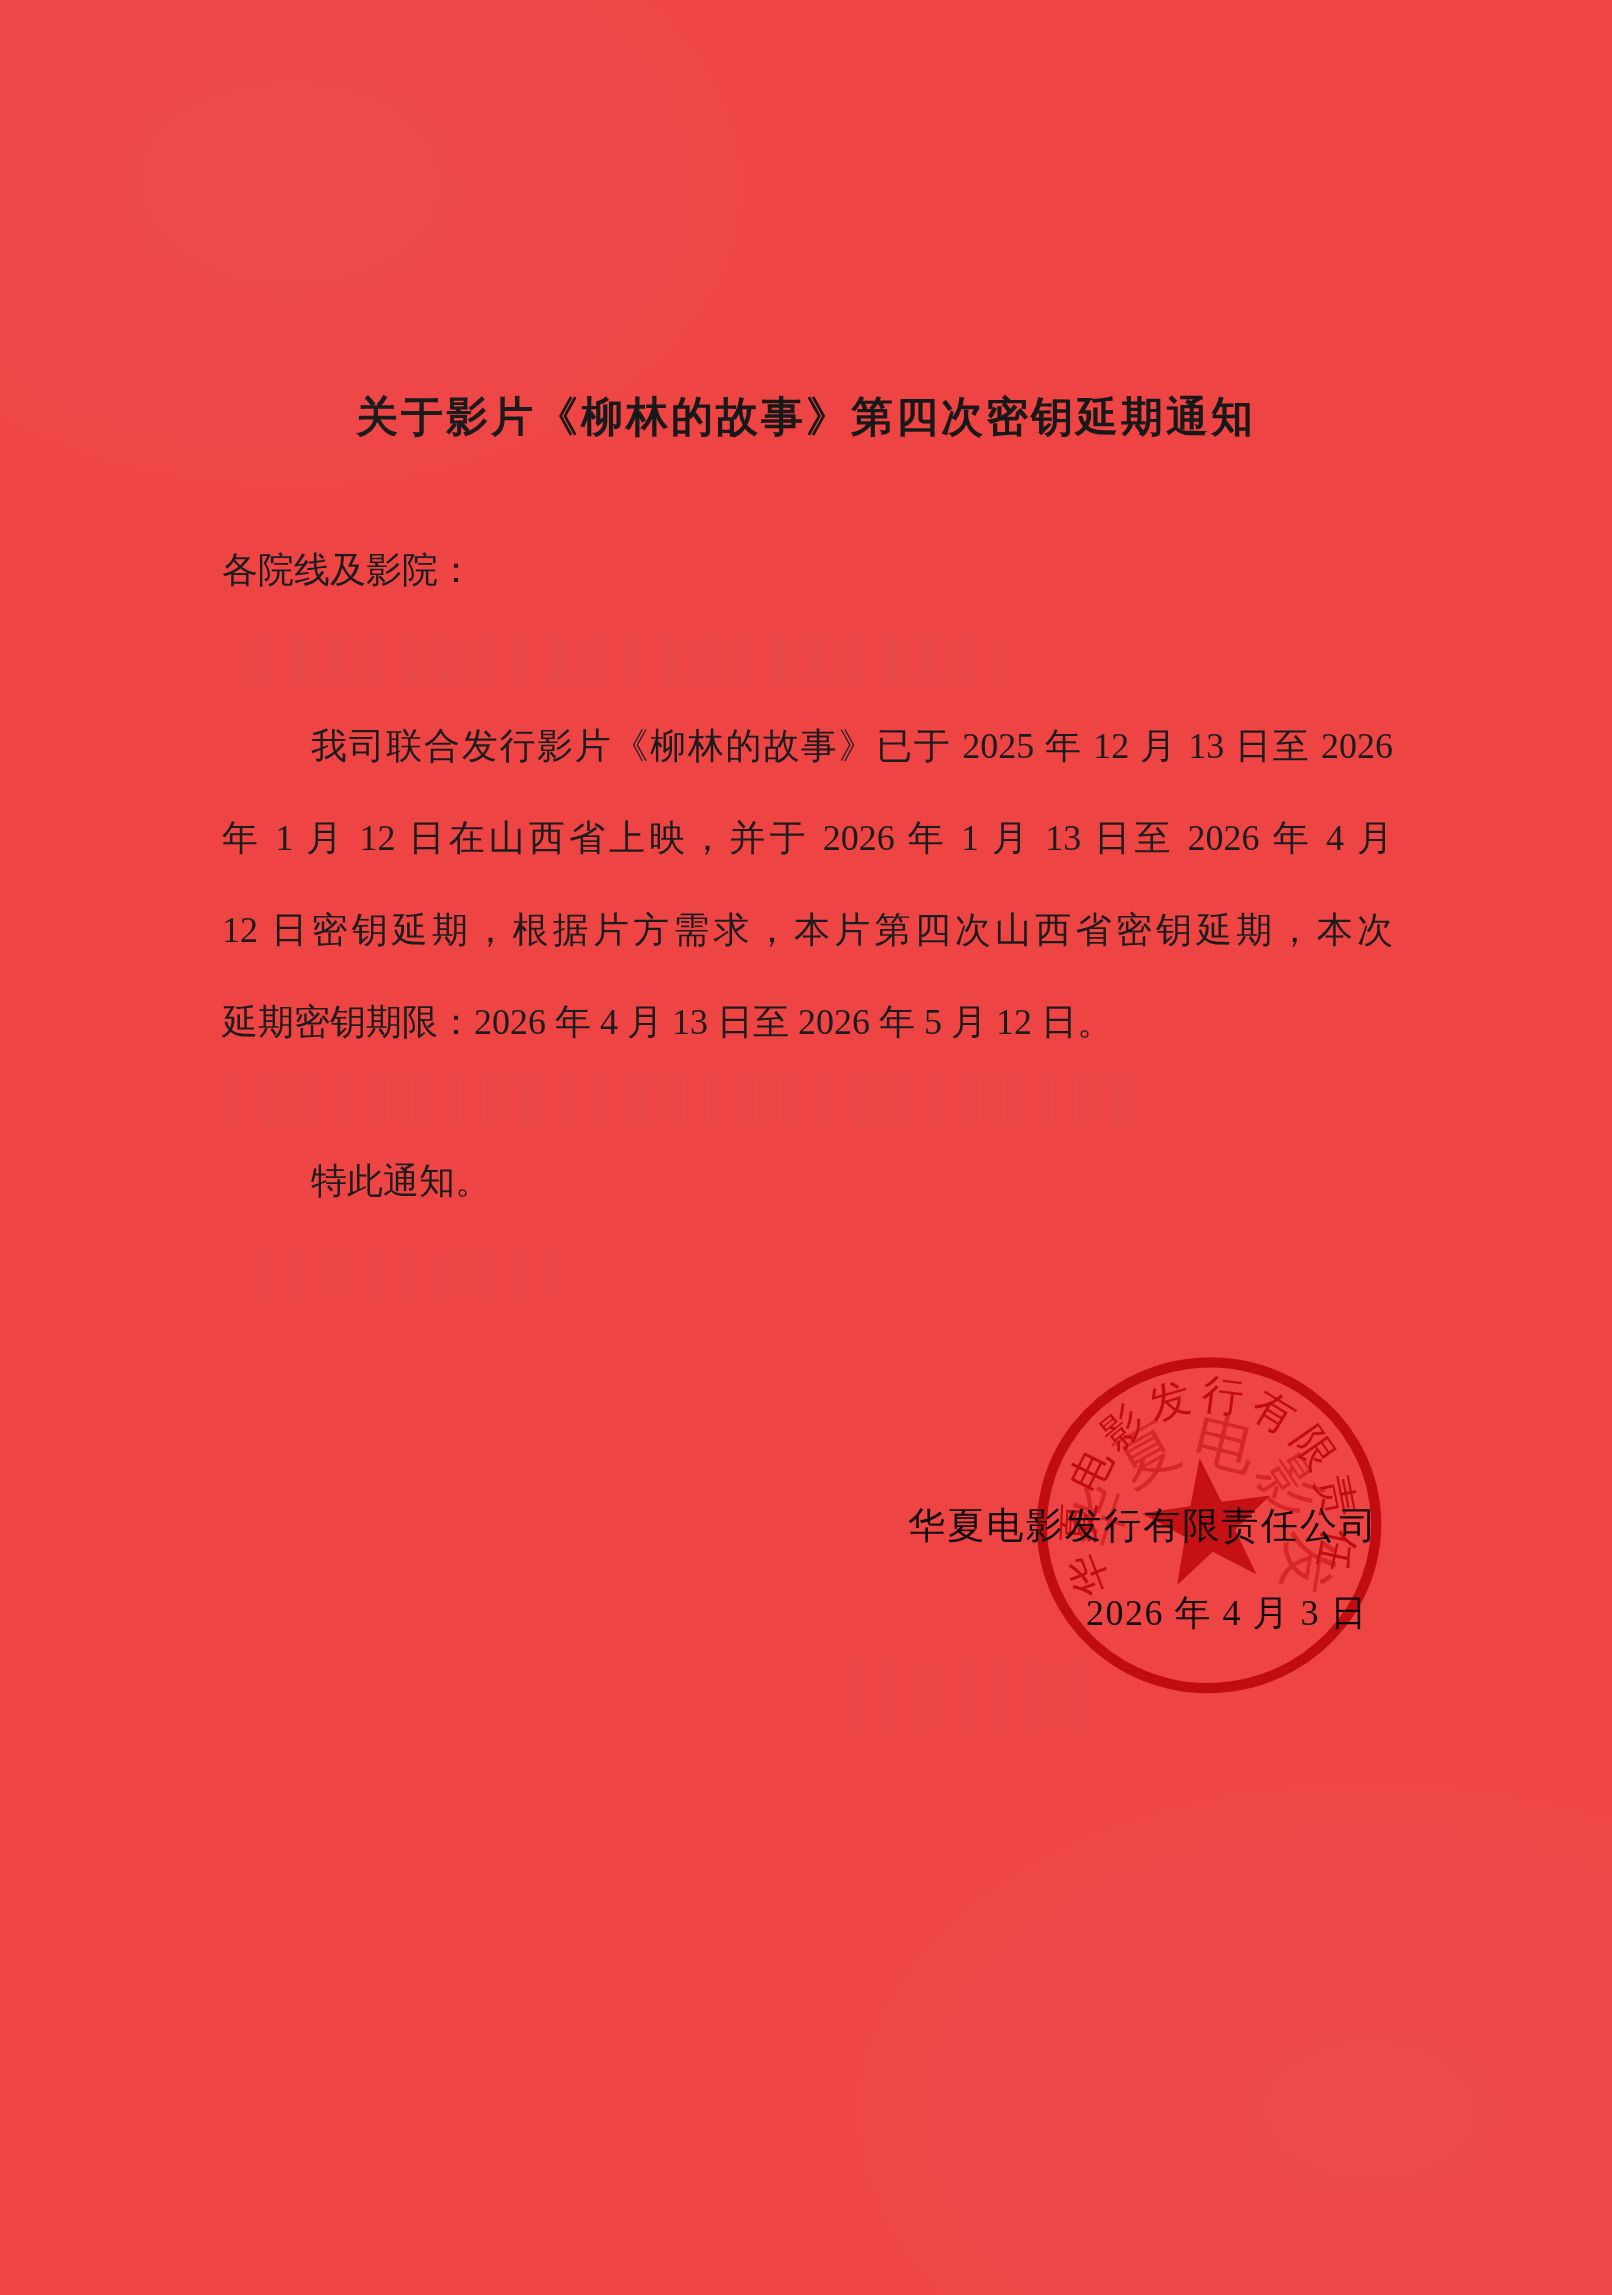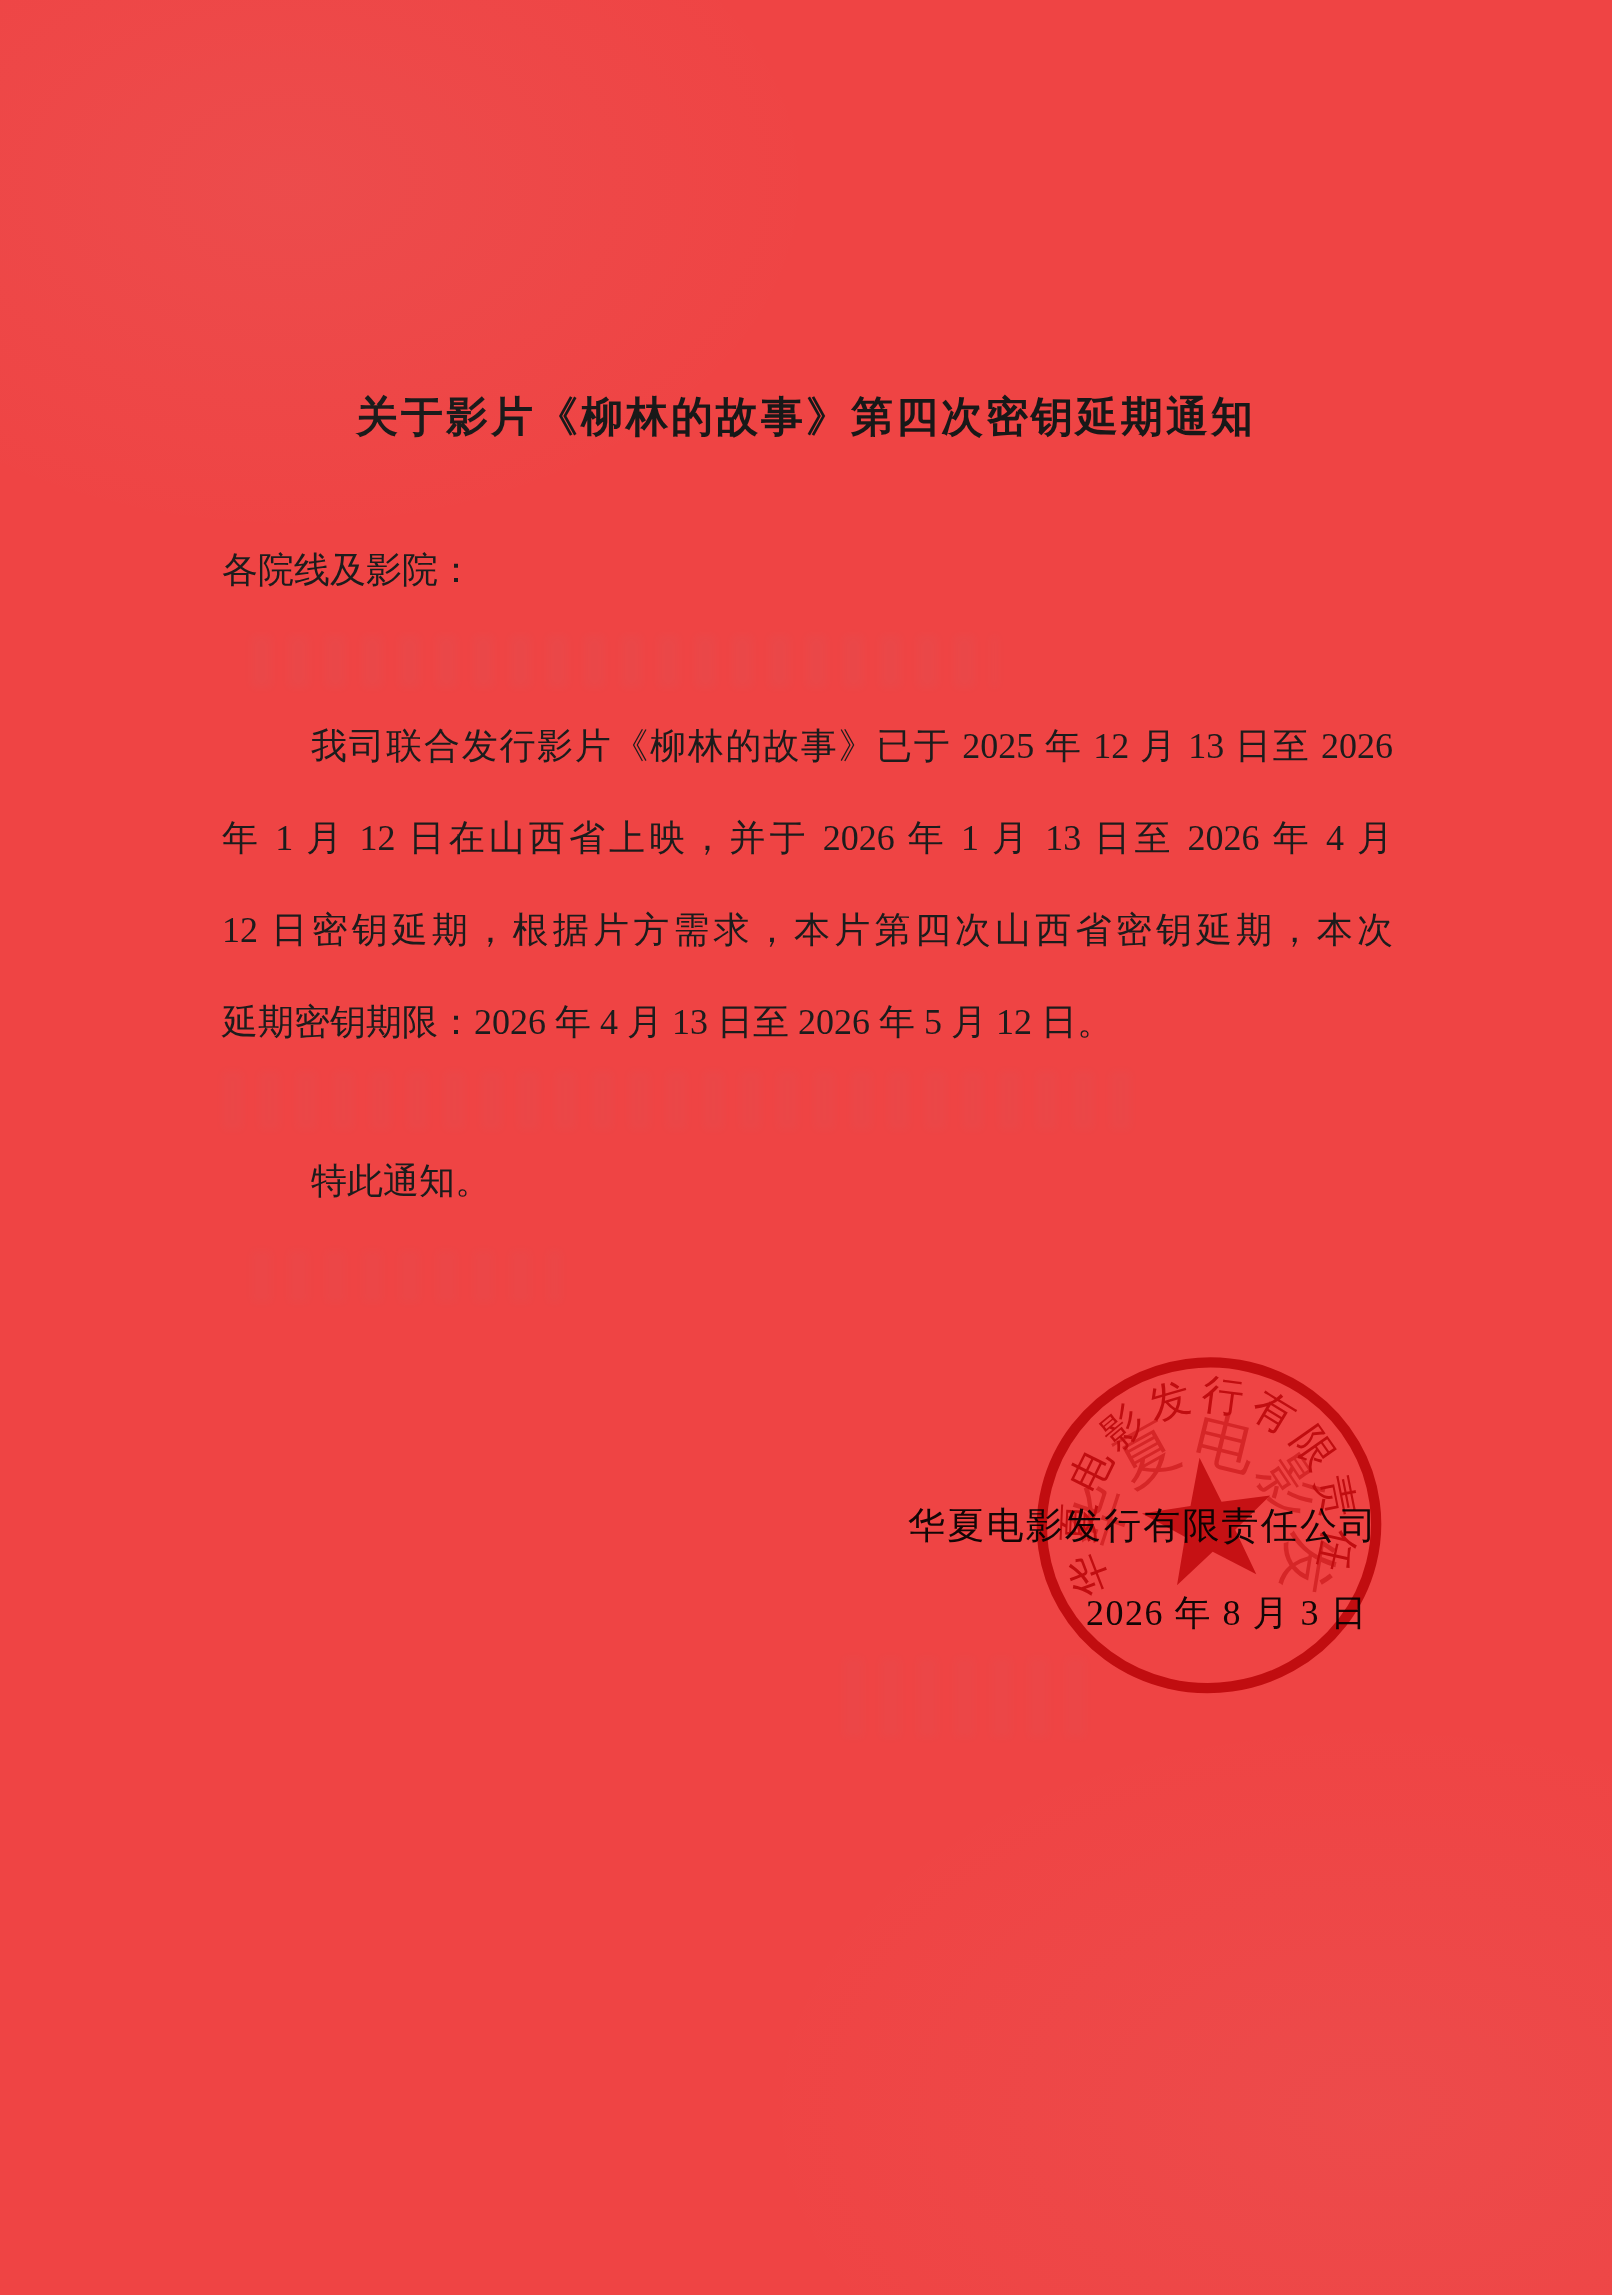--- a/index.html
+++ b/index.html
@@ -92,21 +92,21 @@
   <div class="body-lines">
     <div class="bline justified first">我司联合发行影片《柳林的故事》已于 2025 年 12 月 13 日至 2026</div>
     <div class="bline justified">年 1 月 12 日在山西省上映，并于 2026 年 1 月 13 日至 2026 年 4 月</div>
     <div class="bline justified">12 日密钥延期，根据片方需求，本片第四次山西省密钥延期，本次</div>
     <div class="bline last">延期密钥期限：2026 年 4 月 13 日至 2026 年 5 月 12 日。</div>
   </div>
 
   <div class="closing">特此通知。</div>
 
   <div class="company">华夏电影发行有限责任公司</div>
-  <div class="sign-date">2026 年 8 月 3 日</div>
+  <div class="sign-date">2026 年 4 月 3 日</div>
 
   <svg class="stamp" viewBox="0 0 500 492" xmlns="http://www.w3.org/2000/svg">
     <defs>
       <path id="ringPath" d="M 107.7 311.3 A 157 157 0 1 1 392.3 311.3" fill="none"></path>
       <path id="innerPath" d="M 140 320 A 118 118 0 1 1 360 320" fill="none"></path>
     </defs>
     <g transform="rotate(-8 250 245)">
       <ellipse cx="250" cy="245" rx="226" ry="220" fill="none" stroke="#c5202b" stroke-width="14"></ellipse>
 
       <g opacity="0.55" transform="rotate(26 250 245)">

